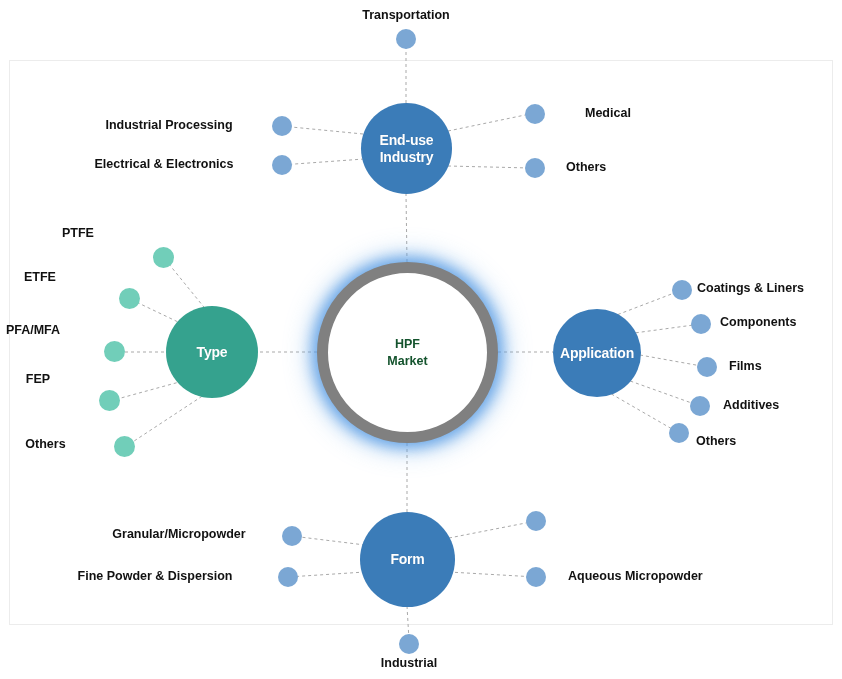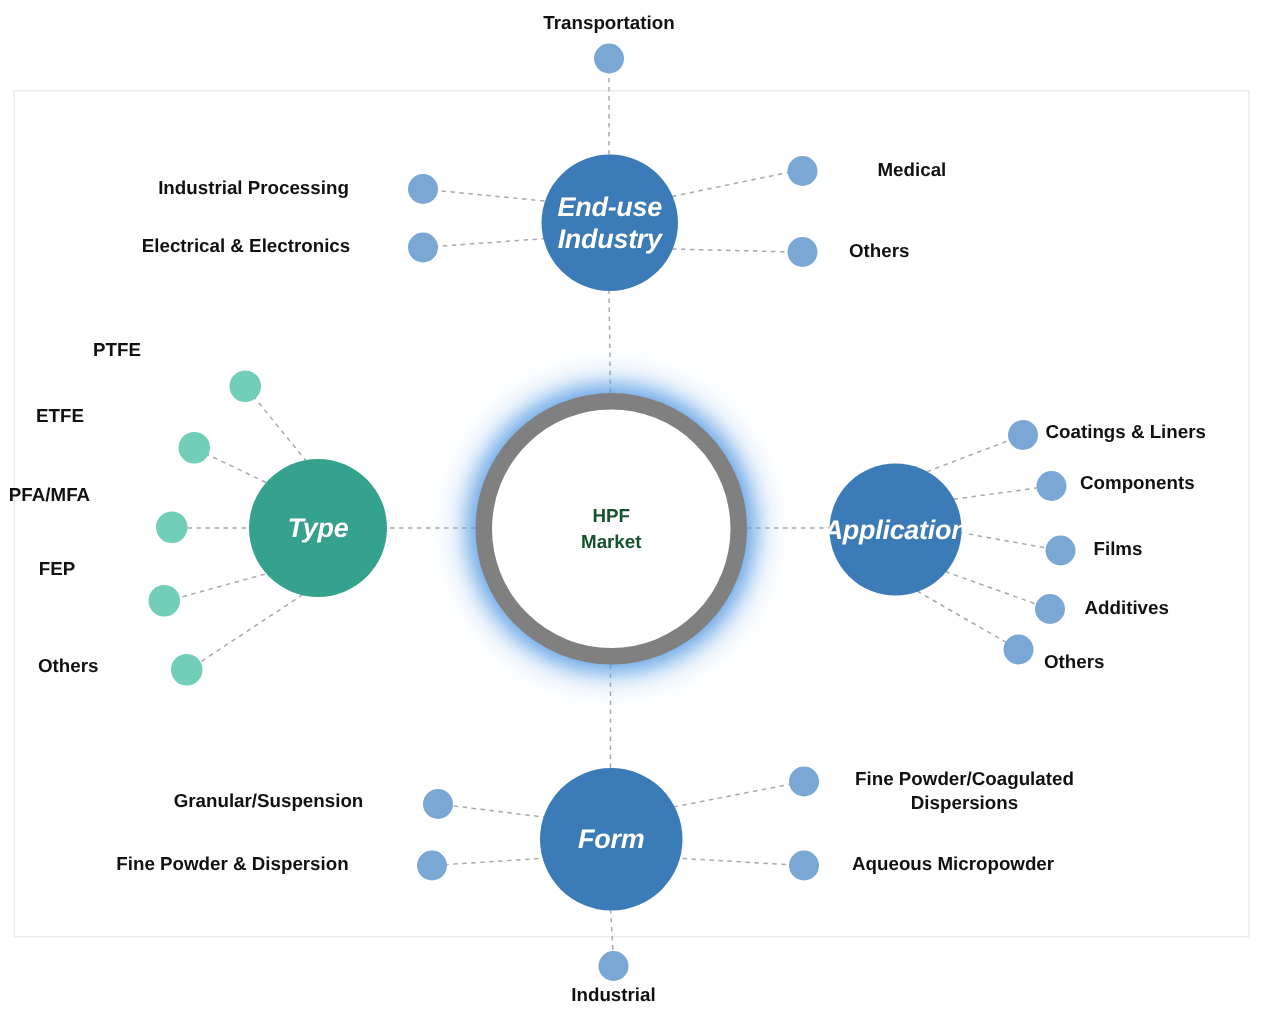--- a/index.html
+++ b/index.html
@@ -48,23 +48,22 @@
     color: #ffffff;
     font-weight: bold;
     line-height: 1.15;
     letter-spacing: -0.2px;
   }
   .hub-blue { background: #3b7cb8; }
   .hub-teal { background: #35a28e; }
   .hub-label {
     display: block;
     white-space: pre-line;
-    font-size: 18px;
+    font-size: 14px;
     text-shadow: 0 0 1px rgba(0,0,0,.15);
-    font-style: italic;
   }
   
   #center-node {
     position: absolute;
     border-radius: 50%;
     background: #ffffff;
     border: 11px solid #808080;
     box-sizing: border-box;
     box-shadow: 0 0 13px 5px rgba(79,150,226,0.75),
                 0 0 24px 9px rgba(120,178,235,0.45);
@@ -202,28 +201,26 @@
   <div class="dot dot-blue" style="left:697px; top:357px; width:20px; height:20px;"></div>
   <div class="leaf-label right" style="left:729px; top:359px; width:140px;">Films</div>
 
   <div class="dot dot-blue" style="left:690px; top:396px; width:20px; height:20px;"></div>
   <div class="leaf-label right" style="left:723px; top:398px; width:140px;">Additives</div>
 
   <div class="dot dot-blue" style="left:669px; top:423px; width:20px; height:20px;"></div>
   <div class="leaf-label right" style="left:696px; top:434px; width:140px;">Others</div>
 
   <div class="dot dot-blue" style="left:282px; top:526px; width:20px; height:20px;"></div>
-  <div class="leaf-label left" style="left:86px; top:527px; width:186px;">Granular/Suspension</div>
+  <div class="leaf-label left" style="left:86px; top:527px; width:186px;">Granular/Micropowder</div>
 
   <div class="dot dot-blue" style="left:278px; top:567px; width:20px; height:20px;"></div>
   <div class="leaf-label left" style="left:52px; top:569px; width:206px;">Fine Powder &amp; Dispersion</div>
 
   <div class="dot dot-blue" style="left:526px; top:511px; width:20px; height:20px;"></div>
-  <div class="leaf-label center" style="left:548px; top:512px; width:190px;">Fine Powder/Coagulated
-Dispersions</div>
 
   <div class="dot dot-blue" style="left:526px; top:567px; width:20px; height:20px;"></div>
   <div class="leaf-label right" style="left:568px; top:569px; width:190px;">Aqueous Micropowder</div>
 
   <div class="dot dot-blue" style="left:399px; top:634px; width:20px; height:20px;"></div>
   <div class="leaf-label center" style="left:334px; top:656px; width:150px;">Industrial</div>
 
 </div>
 
 </body></html>

